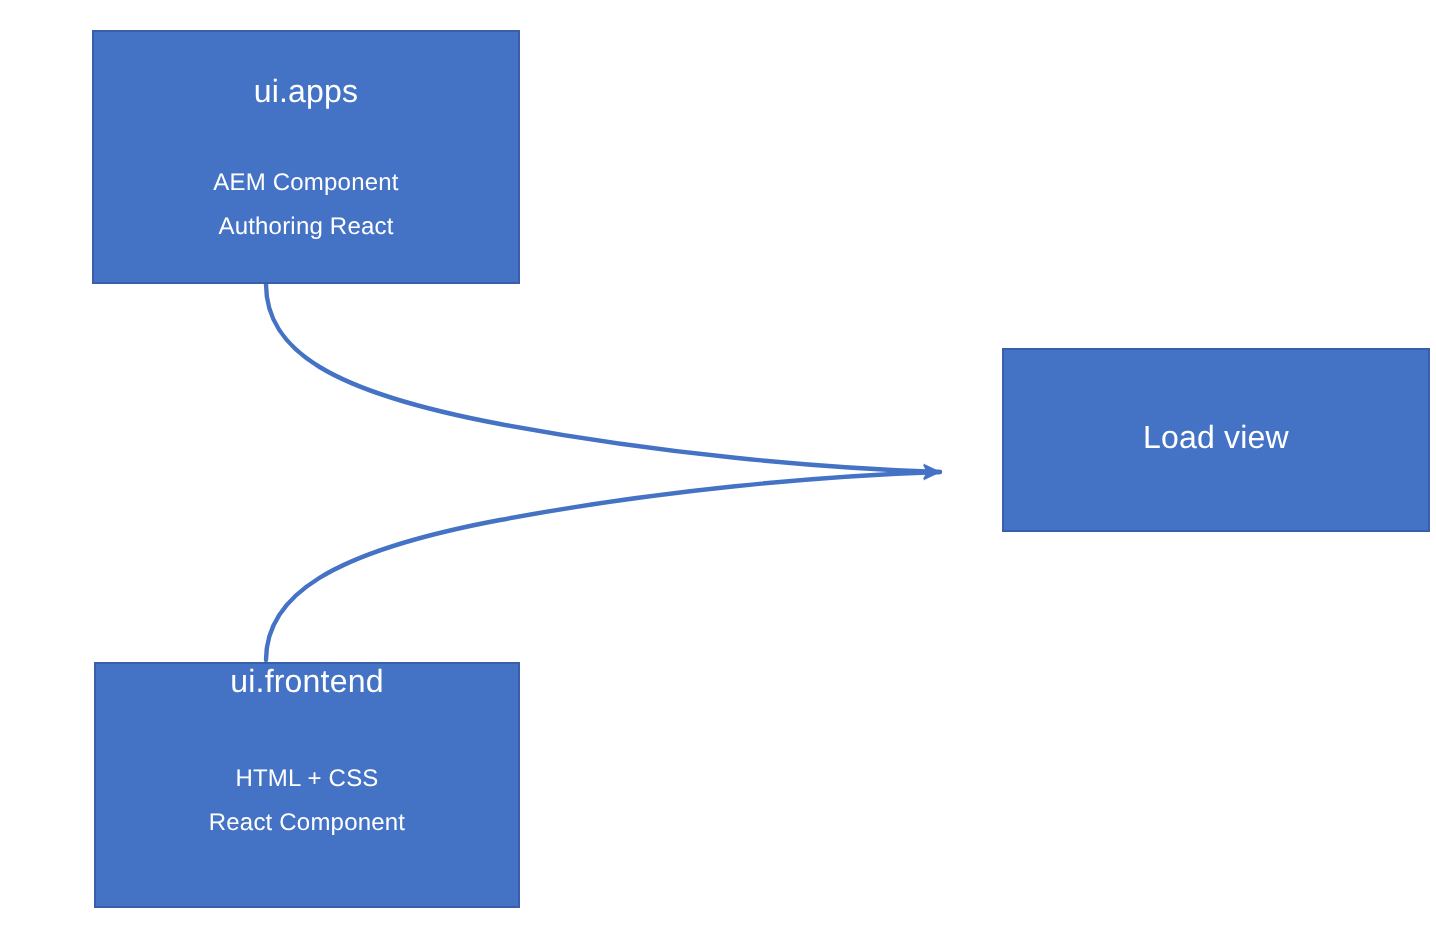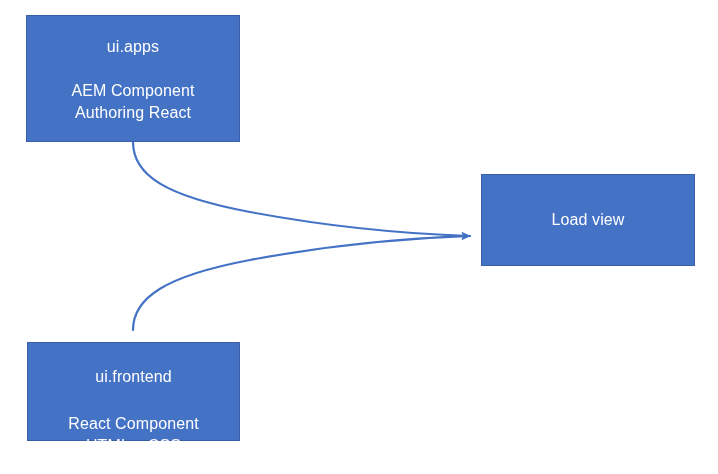--- a/index.html
+++ b/index.html
@@ -32,30 +32,31 @@
     box-sizing: border-box;
     background: #4472C4;
     border: 1px solid #3A5FA8;
     display: flex;
     flex-direction: column;
     align-items: center;
     justify-content: flex-start;
     color: #ffffff;
     text-align: center;
     font-family: "Liberation Sans", sans-serif;
+    margin-left: 20px;
   }
   .node-title {
     font-size: 16px;
     line-height: 20px;
     font-weight: normal;
     letter-spacing: 0.1px;
     white-space: nowrap;
   }
   .node-body {
-    font-size: 16px;
+    font-size: 12px;
     line-height: 22px;
     font-weight: normal;
     letter-spacing: 0.1px;
   }
   .node-body-line {
     display: block;
     white-space: nowrap;
   }
 
   
@@ -66,24 +67,24 @@
     height: 127px;
     padding-top: 21px;
   }
   #node-ui-apps .node-body {
     margin-top: 23px;
   }
 
   
   #node-ui-frontend {
     left: 27px;
-    top: 342px;
+    top: 331px;
     width: 213px;
-    height: 99px;
-    padding-top: 24px;
+    height: 123px;
+    padding-top: 0;
   }
   #node-ui-frontend .node-body {
     margin-top: 26px;
   }
 
   
   #node-load-view {
     left: 481px;
     top: 174px;
     width: 214px;
@@ -116,22 +117,22 @@
     <span class="node-title">ui.apps</span>
     <span class="node-body">
       <span class="node-body-line">AEM Component</span>
       <span class="node-body-line">Authoring React</span>
     </span>
   </div>
 
   <div class="node" id="node-ui-frontend">
     <span class="node-title">ui.frontend</span>
     <span class="node-body">
+      <span class="node-body-line">HTML + CSS</span>
       <span class="node-body-line">React Component</span>
-      <span class="node-body-line">HTML + CSS</span>
     </span>
   </div>
 
   <div class="node" id="node-load-view">
     <span class="node-title">Load view</span>
   </div>
 
 </div>
 
 </body></html>

